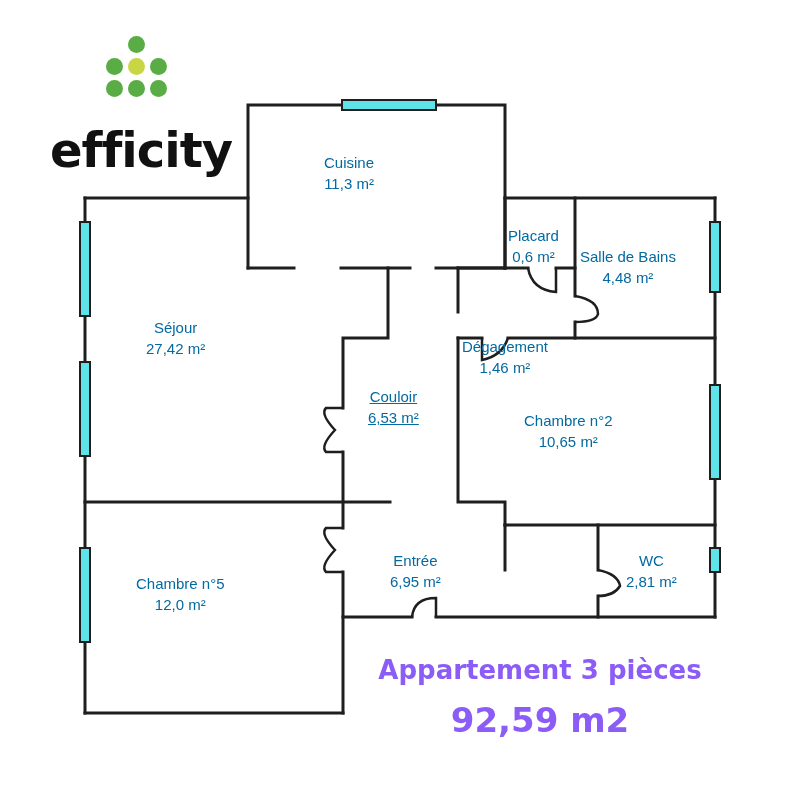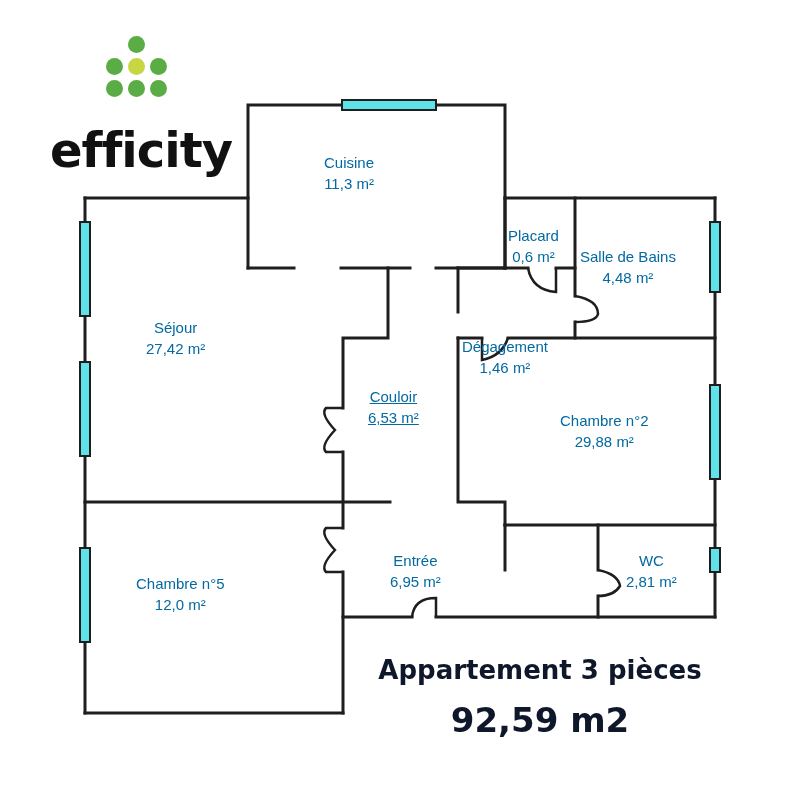--- a/index.html
+++ b/index.html
@@ -2,21 +2,21 @@
 <html><head>
 <meta charset="utf-8">
 <style>
   html, body { margin:0; padding:0; background:#ffffff; }
   body { width:798px; height:800px; position:relative; overflow:hidden; font-family:"Liberation Sans", sans-serif; }
   #logo { position:absolute; left:44px; top:36px; width:190px; height:150px; }
   .dot { position:absolute; width:17px; height:17px; border-radius:50%; }
   .brand { position:absolute; left:6px; top:90px; font-family:"DejaVu Sans", sans-serif; font-weight:bold; font-size:48px; letter-spacing:-1px; color:#111; line-height:1; }
   #plan { position:absolute; left:0; top:0; width:798px; height:800px; }
   .room-label { position:absolute; color:#0369a1; font-size:15px; line-height:21px; text-align:center; white-space:nowrap; }
-  .summary { position:absolute; color:#0f172a; font-family:"DejaVu Sans", sans-serif; font-weight:bold; text-align:center; }
+  .summary { position:absolute; color:#8b5cf6; font-family:"DejaVu Sans", sans-serif; font-weight:bold; text-align:center; }
 </style>
 </head>
 <body>
 
 <svg id="plan" viewBox="0 0 798 800" xmlns="http://www.w3.org/2000/svg">
   <g stroke="#1e1e1e" stroke-width="3" fill="none" stroke-linecap="square">
 
     <path d="M248 268 V105 H505 V268"></path>
 
     <path d="M248 268 H294"></path>
@@ -109,23 +109,23 @@
       <div>1,46  m²</div>
     </div>
     <div class="room-label" style="left: 134px; top: 317px; margin-left: 12px;">
       <div>Séjour</div>
       <div>27,42  m²</div>
     </div>
     <div class="room-label" style="left: 368px; top: 386px; text-decoration: underline;">
       <div>Couloir</div>
       <div>6,53  m²</div>
     </div>
-    <div class="room-label" style="left: 560px; top: 410px;">
+    <div class="room-label" style="left: 524px; top: 410px;">
       <div>Chambre n°2</div>
-      <div>29,88  m²</div>
+      <div>10,65  m²</div>
     </div>
     <div class="room-label" style="left: 390px; top: 550px;">
       <div>Entrée</div>
       <div>6,95  m²</div>
     </div>
     <div class="room-label" style="left: 626px; top: 550px;">
       <div>WC</div>
       <div>2,81  m²</div>
     </div>
     <div class="room-label" style="left: 136px; top: 573px;">

